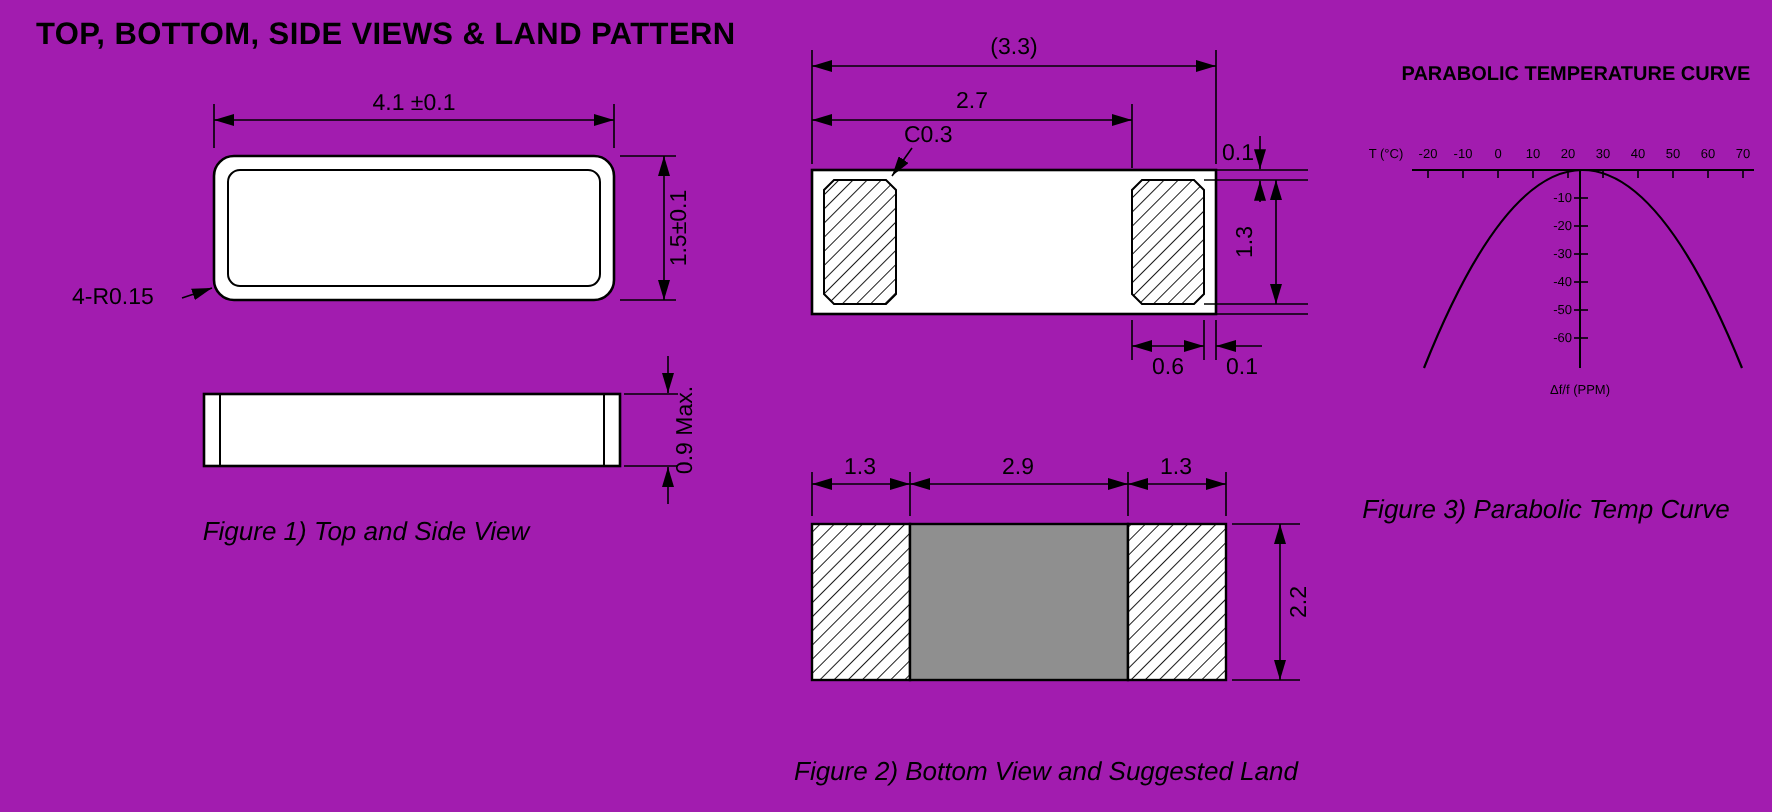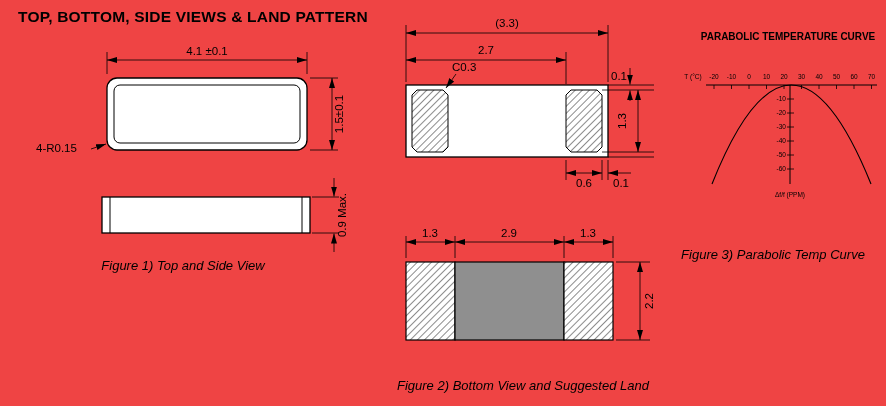--- a/index.html
+++ b/index.html
@@ -1,18 +1,18 @@
 <!DOCTYPE html>
 <html><head>
 <meta charset="utf-8">
 <style>
   * { margin:0; padding:0; box-sizing:border-box; }
   html,body { background:#ffffff; }
   body { font-family:"Liberation Sans",sans-serif; }
-  .canvas { position:relative; width:886px; height:406px; background:#ef4444; overflow:hidden; }
+  .canvas { position:relative; width:886px; height:406px; background:#a21caf; overflow:hidden; }
   svg text { fill:#000; }
   .t-title { font:bold 15.5px "Liberation Sans",sans-serif; letter-spacing:.2px; }
   .t-dim   { font:11.5px "Liberation Sans",sans-serif; }
   .t-cap   { font:italic 13px "Liberation Sans",sans-serif; }
   .t-chart-title { font:bold 10px "Liberation Sans",sans-serif; }
   .t-tick  { font:6.5px "Liberation Sans",sans-serif; }
   .ln  { stroke:#000; stroke-width:.8; fill:none; }
   .ln1 { stroke:#000; stroke-width:1; fill:none; }
   .outline { stroke:#000; stroke-width:1.3; fill:#fff; }
 </style>

